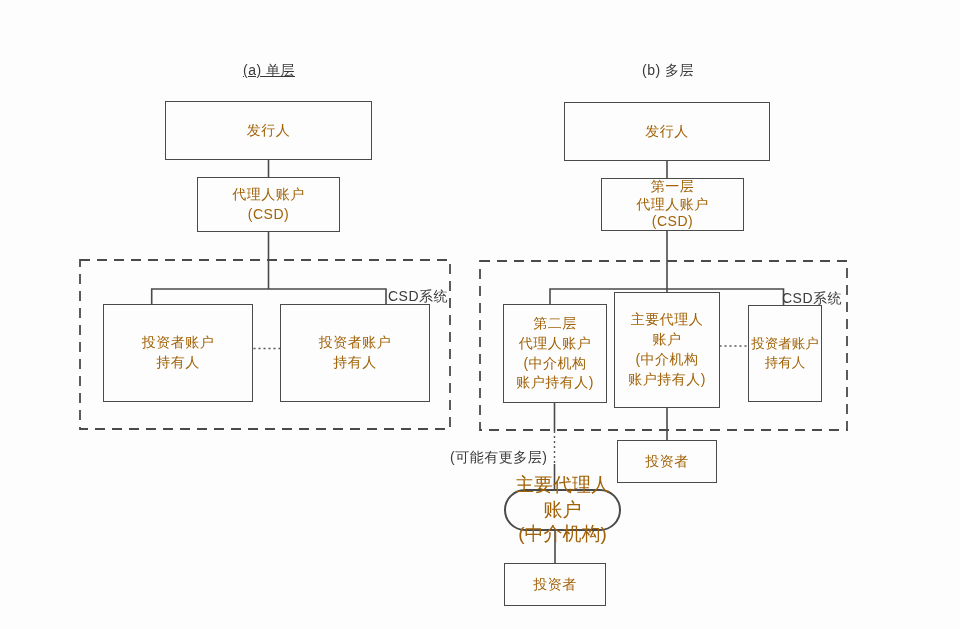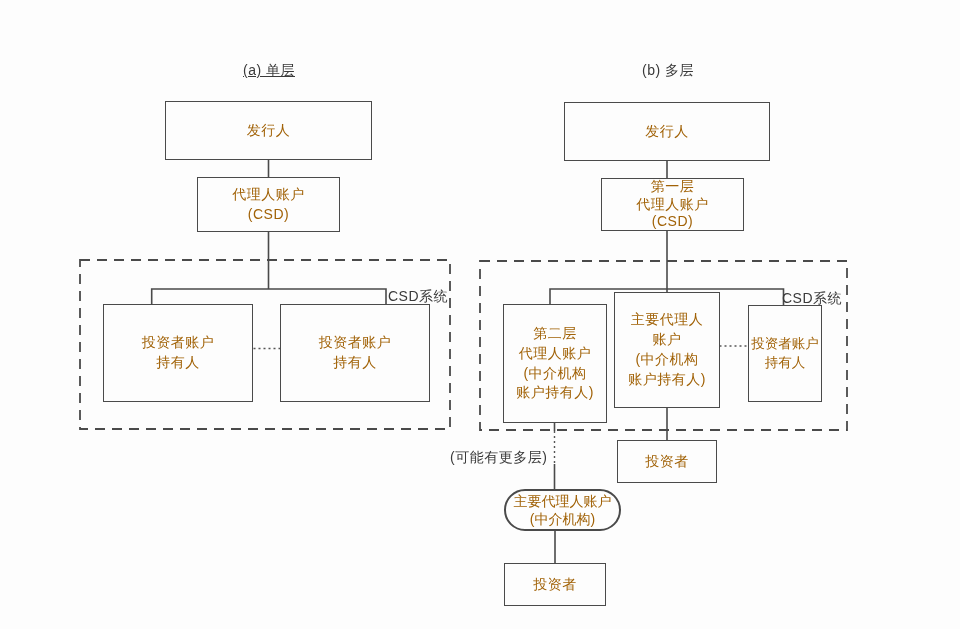--- a/index.html
+++ b/index.html
@@ -43,26 +43,26 @@
   .a-nominee{left:197px;top:177px;width:143px;height:55px;}
   .a-csdlbl{left:376px;top:269px;width:72px;}
   .a-inv-left{left:103px;top:304px;width:150px;height:98px;}
   .a-inv-right{left:280px;top:304px;width:150px;height:98px;}
 
   
   .title-b{left:588px;top:62px;width:160px;}
   .b-issuer{left:564px;top:102px;width:206px;height:59px;}
   .b-tier1{left:595px;top:178px;width:143px;height:53px;line-height:1.25;margin-left:6px;}
   .b-csdlbl{left:772px;top:271px;width:70px;}
-  .b-tier2{left:503px;top:304px;width:104px;height:119px;line-height:1.42;}
+  .b-tier2{left:503px;top:304px;width:104px;height:99px;line-height:1.42;}
   .b-main{left:614px;top:292px;width:106px;height:116px;line-height:1.42;}
   .b-invholder{left:748px;top:305px;width:74px;height:97px;font-size:13.5px;letter-spacing:0;}
   .b-inv-right{left:617px;top:440px;width:100px;height:43px;}
   .b-note{left:450px;top:449px;}
-  .b-main2{left:504px;top:489px;width:117px;height:42px;font-size:14px;line-height:1.3;letter-spacing:0;border-width:2px;border-radius:21px;}
+  .b-main2{left:504px;top:489px;width:117px;height:42px;font-size:19px;line-height:1.3;letter-spacing:0;border-width:2px;border-radius:21px;}
   .b-inv-bottom{left:504px;top:563px;width:102px;height:43px;}
 </style>
 </head>
 <body>
 
 <div id="stage">
 
   <svg id="wires" width="960" height="629" viewBox="0 0 960 629">
 
     <rect x="80" y="260" width="370" height="169" fill="none" stroke="#4a4a4a" stroke-width="1.8" stroke-dasharray="10 7"></rect>

